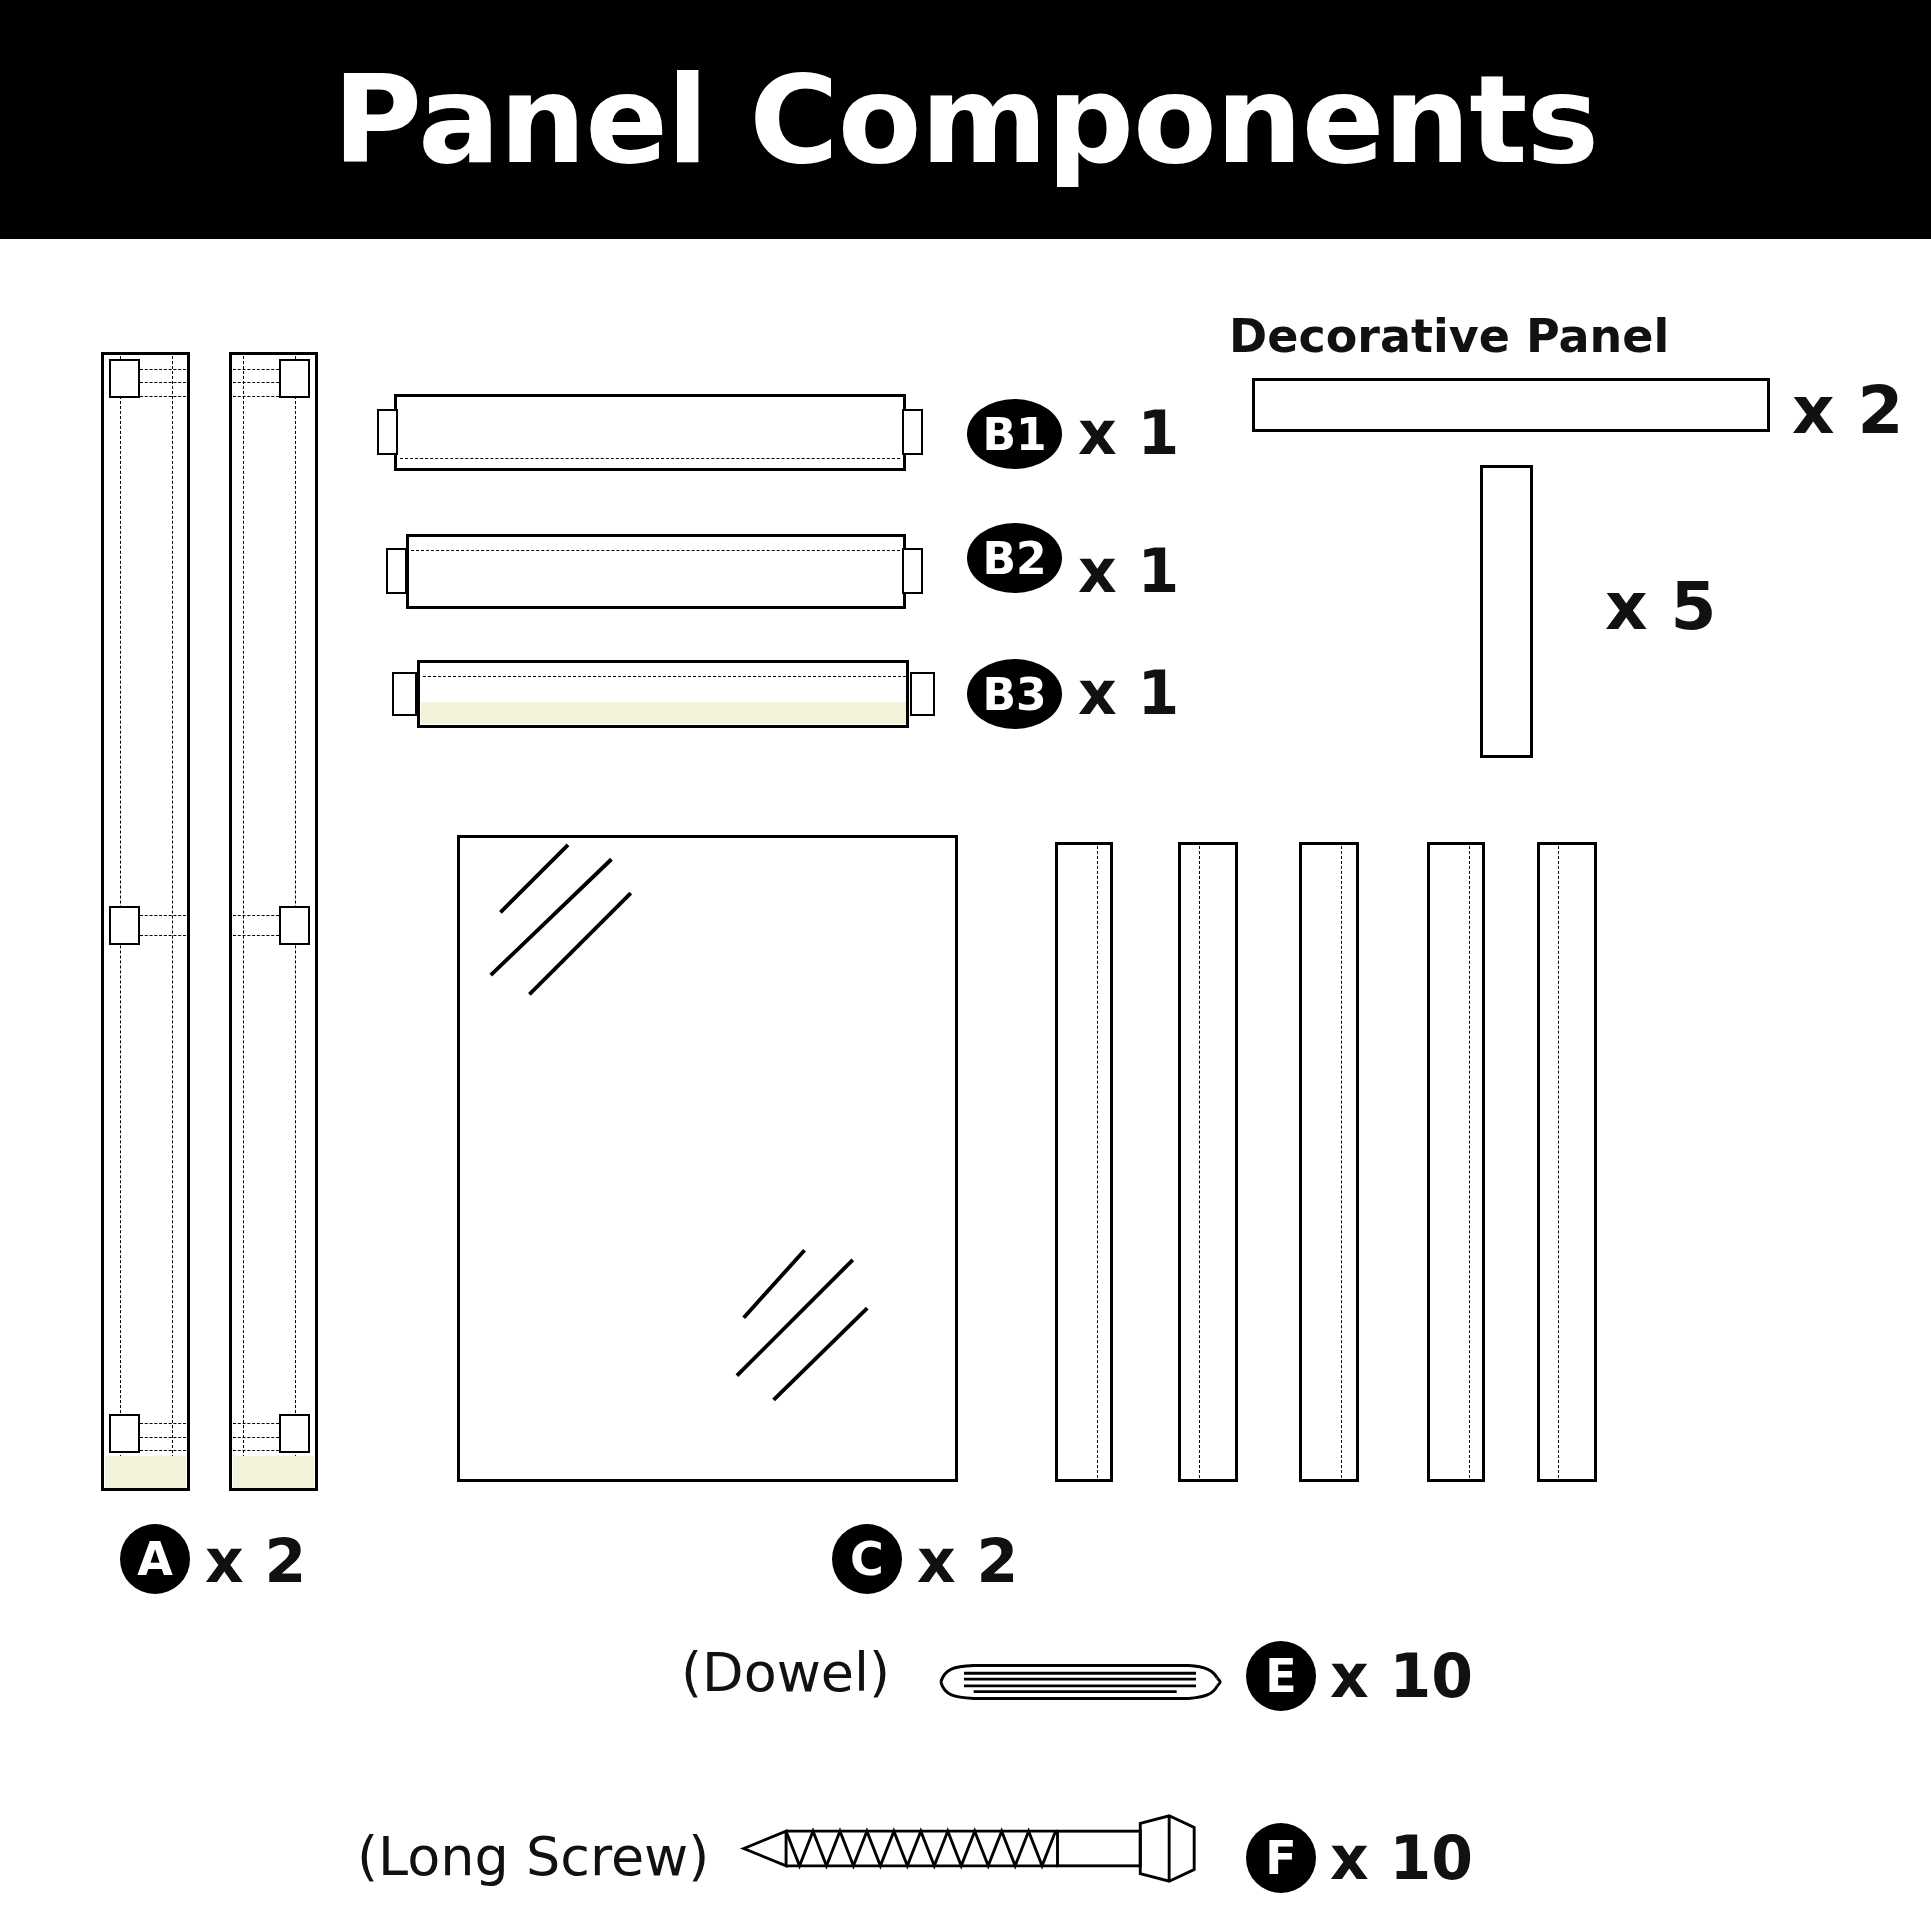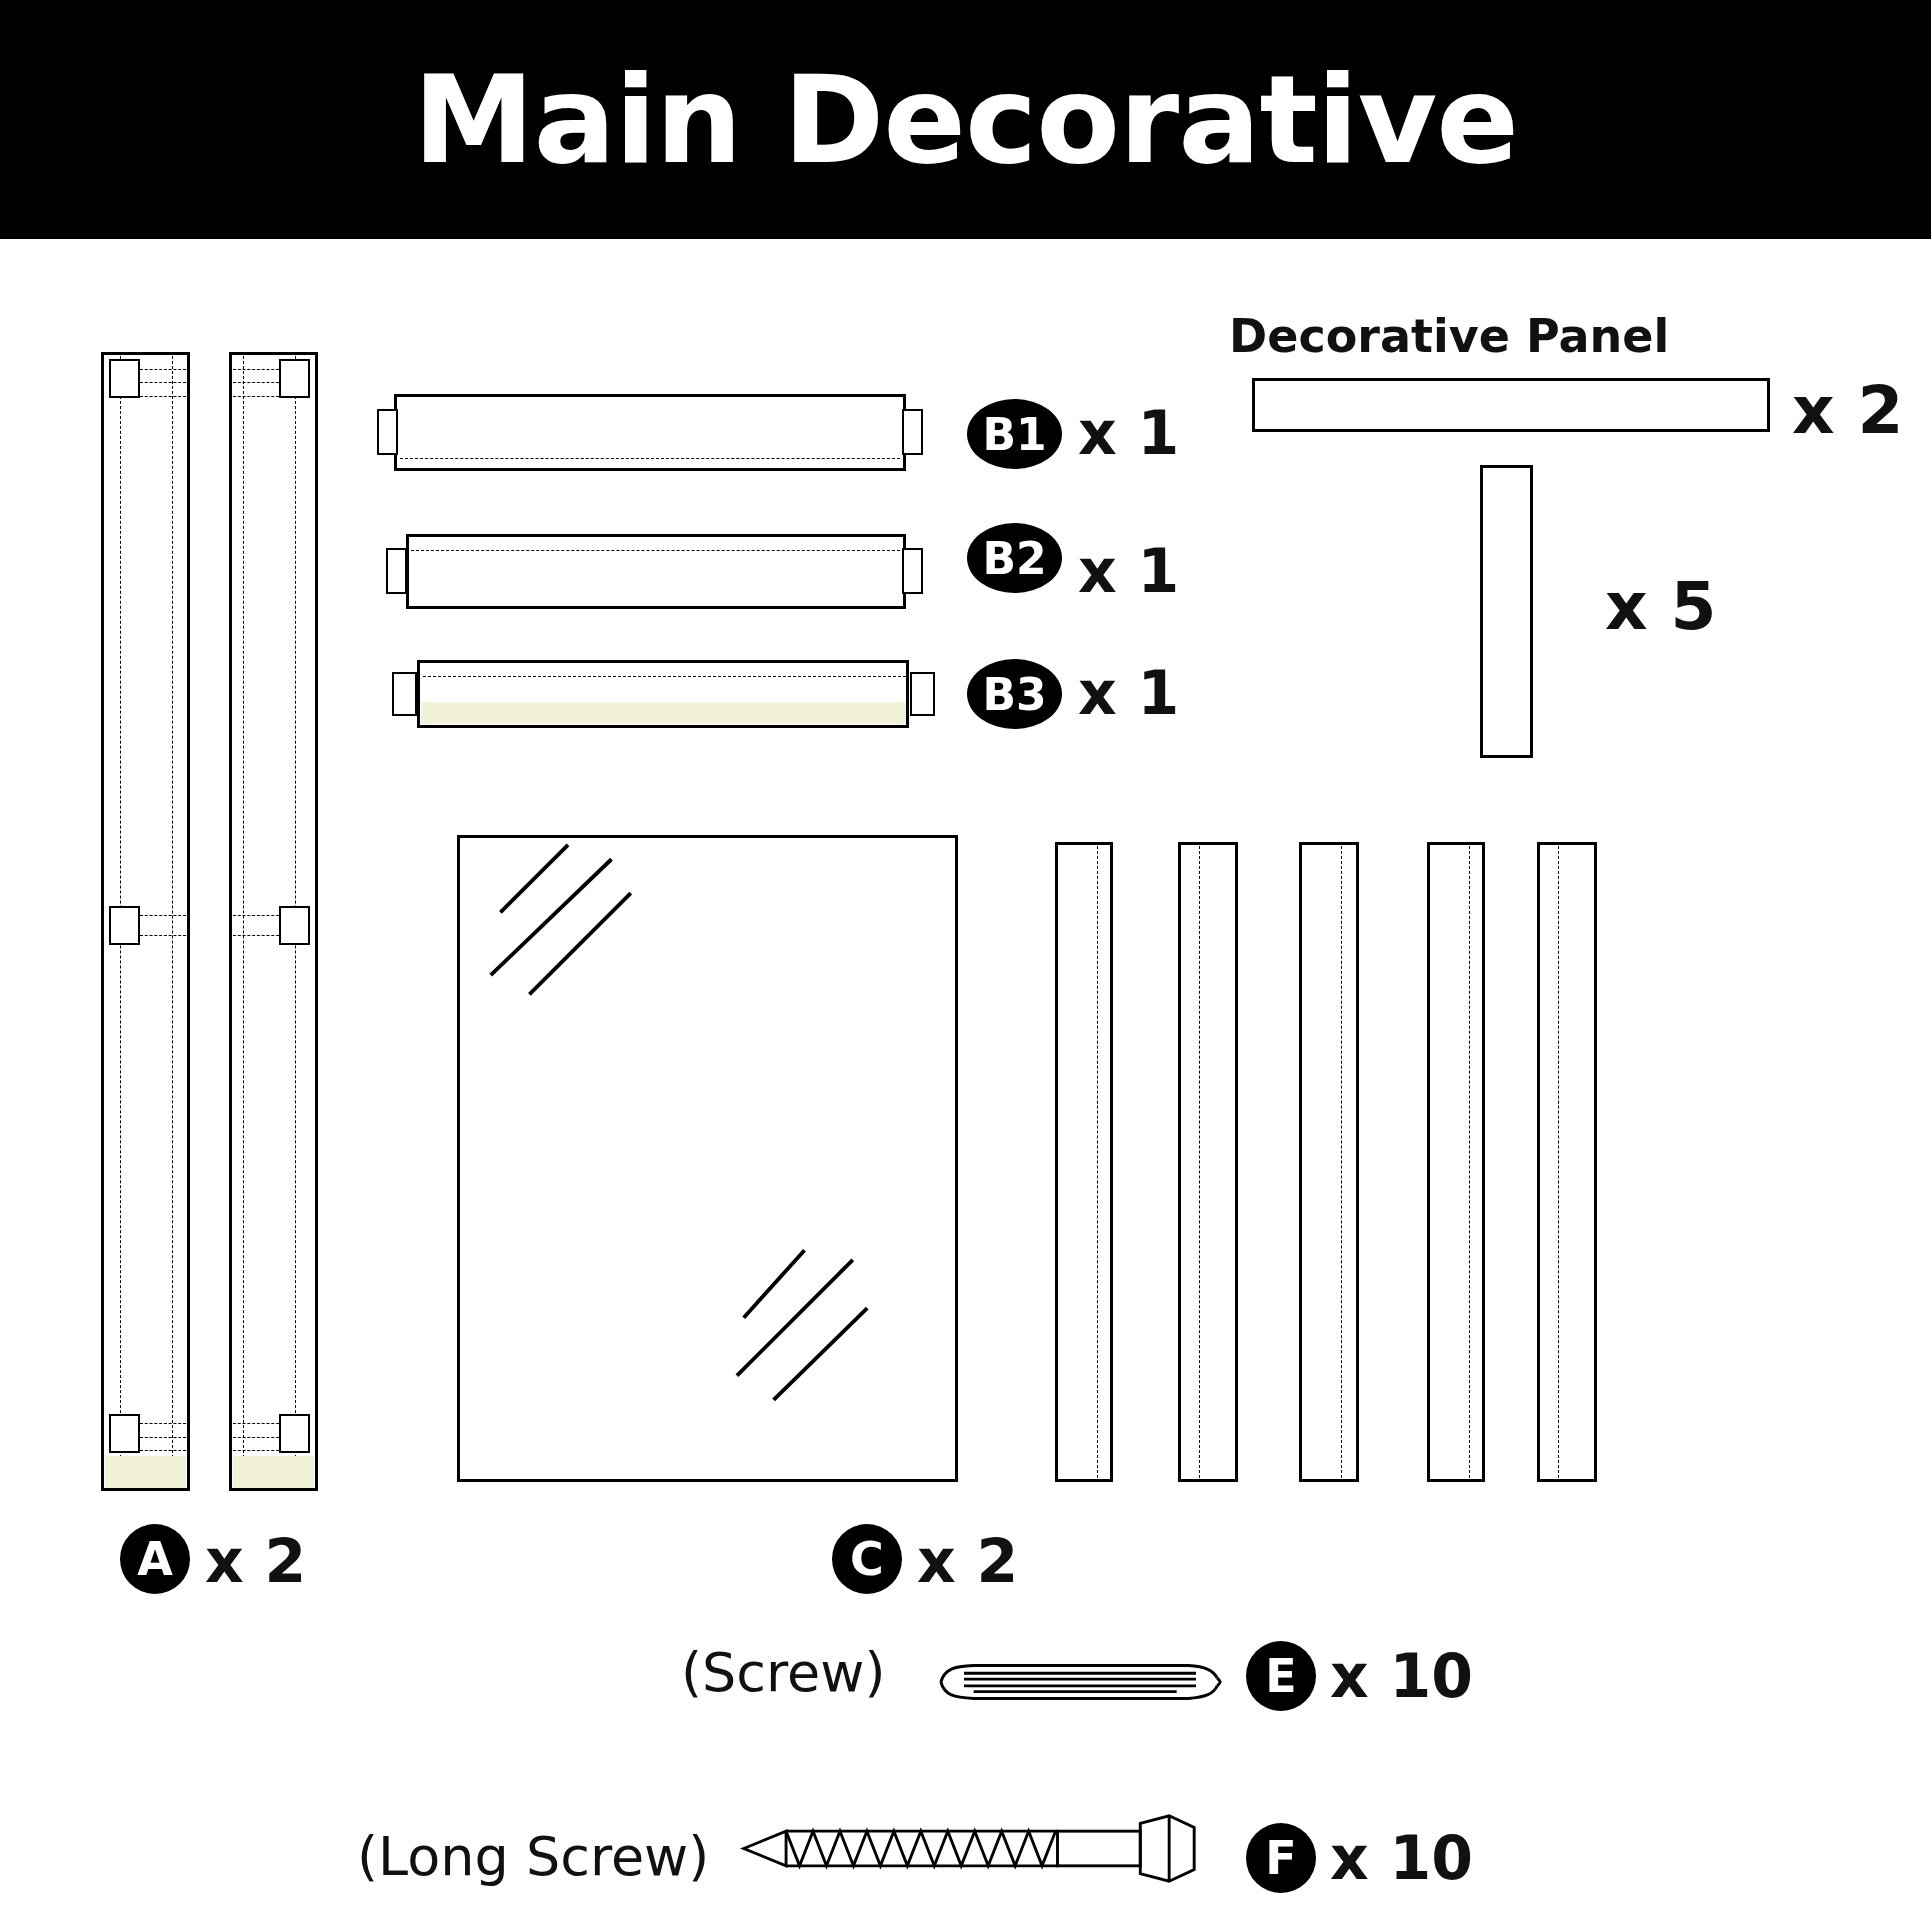--- a/index.html
+++ b/index.html
@@ -107,21 +107,21 @@
     font-weight: bold;
   }
   svg { display: block; }
 </style>
 </head>
 <body>
 
 <div id="page">
 
   <div class="header-bar">
-    <div class="header-title">Main Decorative</div>
+    <div class="header-title">Panel Components</div>
   </div>
 
   <div>
 
     <div class="part" style="left:101px; top:352px; width:89px; height:1139px;"></div>
     <div class="dashed-v" style="left:120px; top:356px; height:1132px;"></div>
     <div class="dashed-v" style="left:172px; top:356px; height:1132px;"></div>
     <div class="cream" style="position:absolute; left:105px; top:1456px; width:81px; height:32px;"></div>
 
     <div class="part-thin" style="left:109px; top:359px; width:31px; height:39px;"></div>
@@ -226,21 +226,21 @@
     <div class="dashed-v" style="left:1341px; top:846px; height:632px;"></div>
 
     <div class="part" style="left:1427px; top:842px; width:58px; height:640px;"></div>
     <div class="dashed-v" style="left:1469px; top:846px; height:632px;"></div>
 
     <div class="part" style="left:1537px; top:842px; width:60px; height:640px;"></div>
     <div class="dashed-v" style="left:1558px; top:846px; height:632px;"></div>
   </div>
 
   <div>
-    <div class="cap-text" style="left:681px; top:1641px; font-size:54px;">(Screw)</div>
+    <div class="cap-text" style="left:681px; top:1641px; font-size:54px;">(Dowel)</div>
     <svg width="290" height="58" style="position:absolute; left:935px; top:1653px;" viewBox="0 0 300 60">
       <g stroke="#000" stroke-width="3" fill="none">
         <path d="M6 30 C10 16, 20 14, 40 13 L262 13 C280 14, 288 18, 292 26"></path>
         <path d="M6 30 C10 44, 20 46, 40 47 L262 47 C280 46, 288 42, 292 34"></path>
         <path d="M292 26 C296 30, 296 30, 292 34"></path>
         <line x1="30" y1="21" x2="270" y2="21"></line>
         <line x1="30" y1="27" x2="270" y2="27"></line>
         <line x1="30" y1="34" x2="270" y2="34"></line>
         <line x1="40" y1="40" x2="250" y2="40"></line>
       </g>

